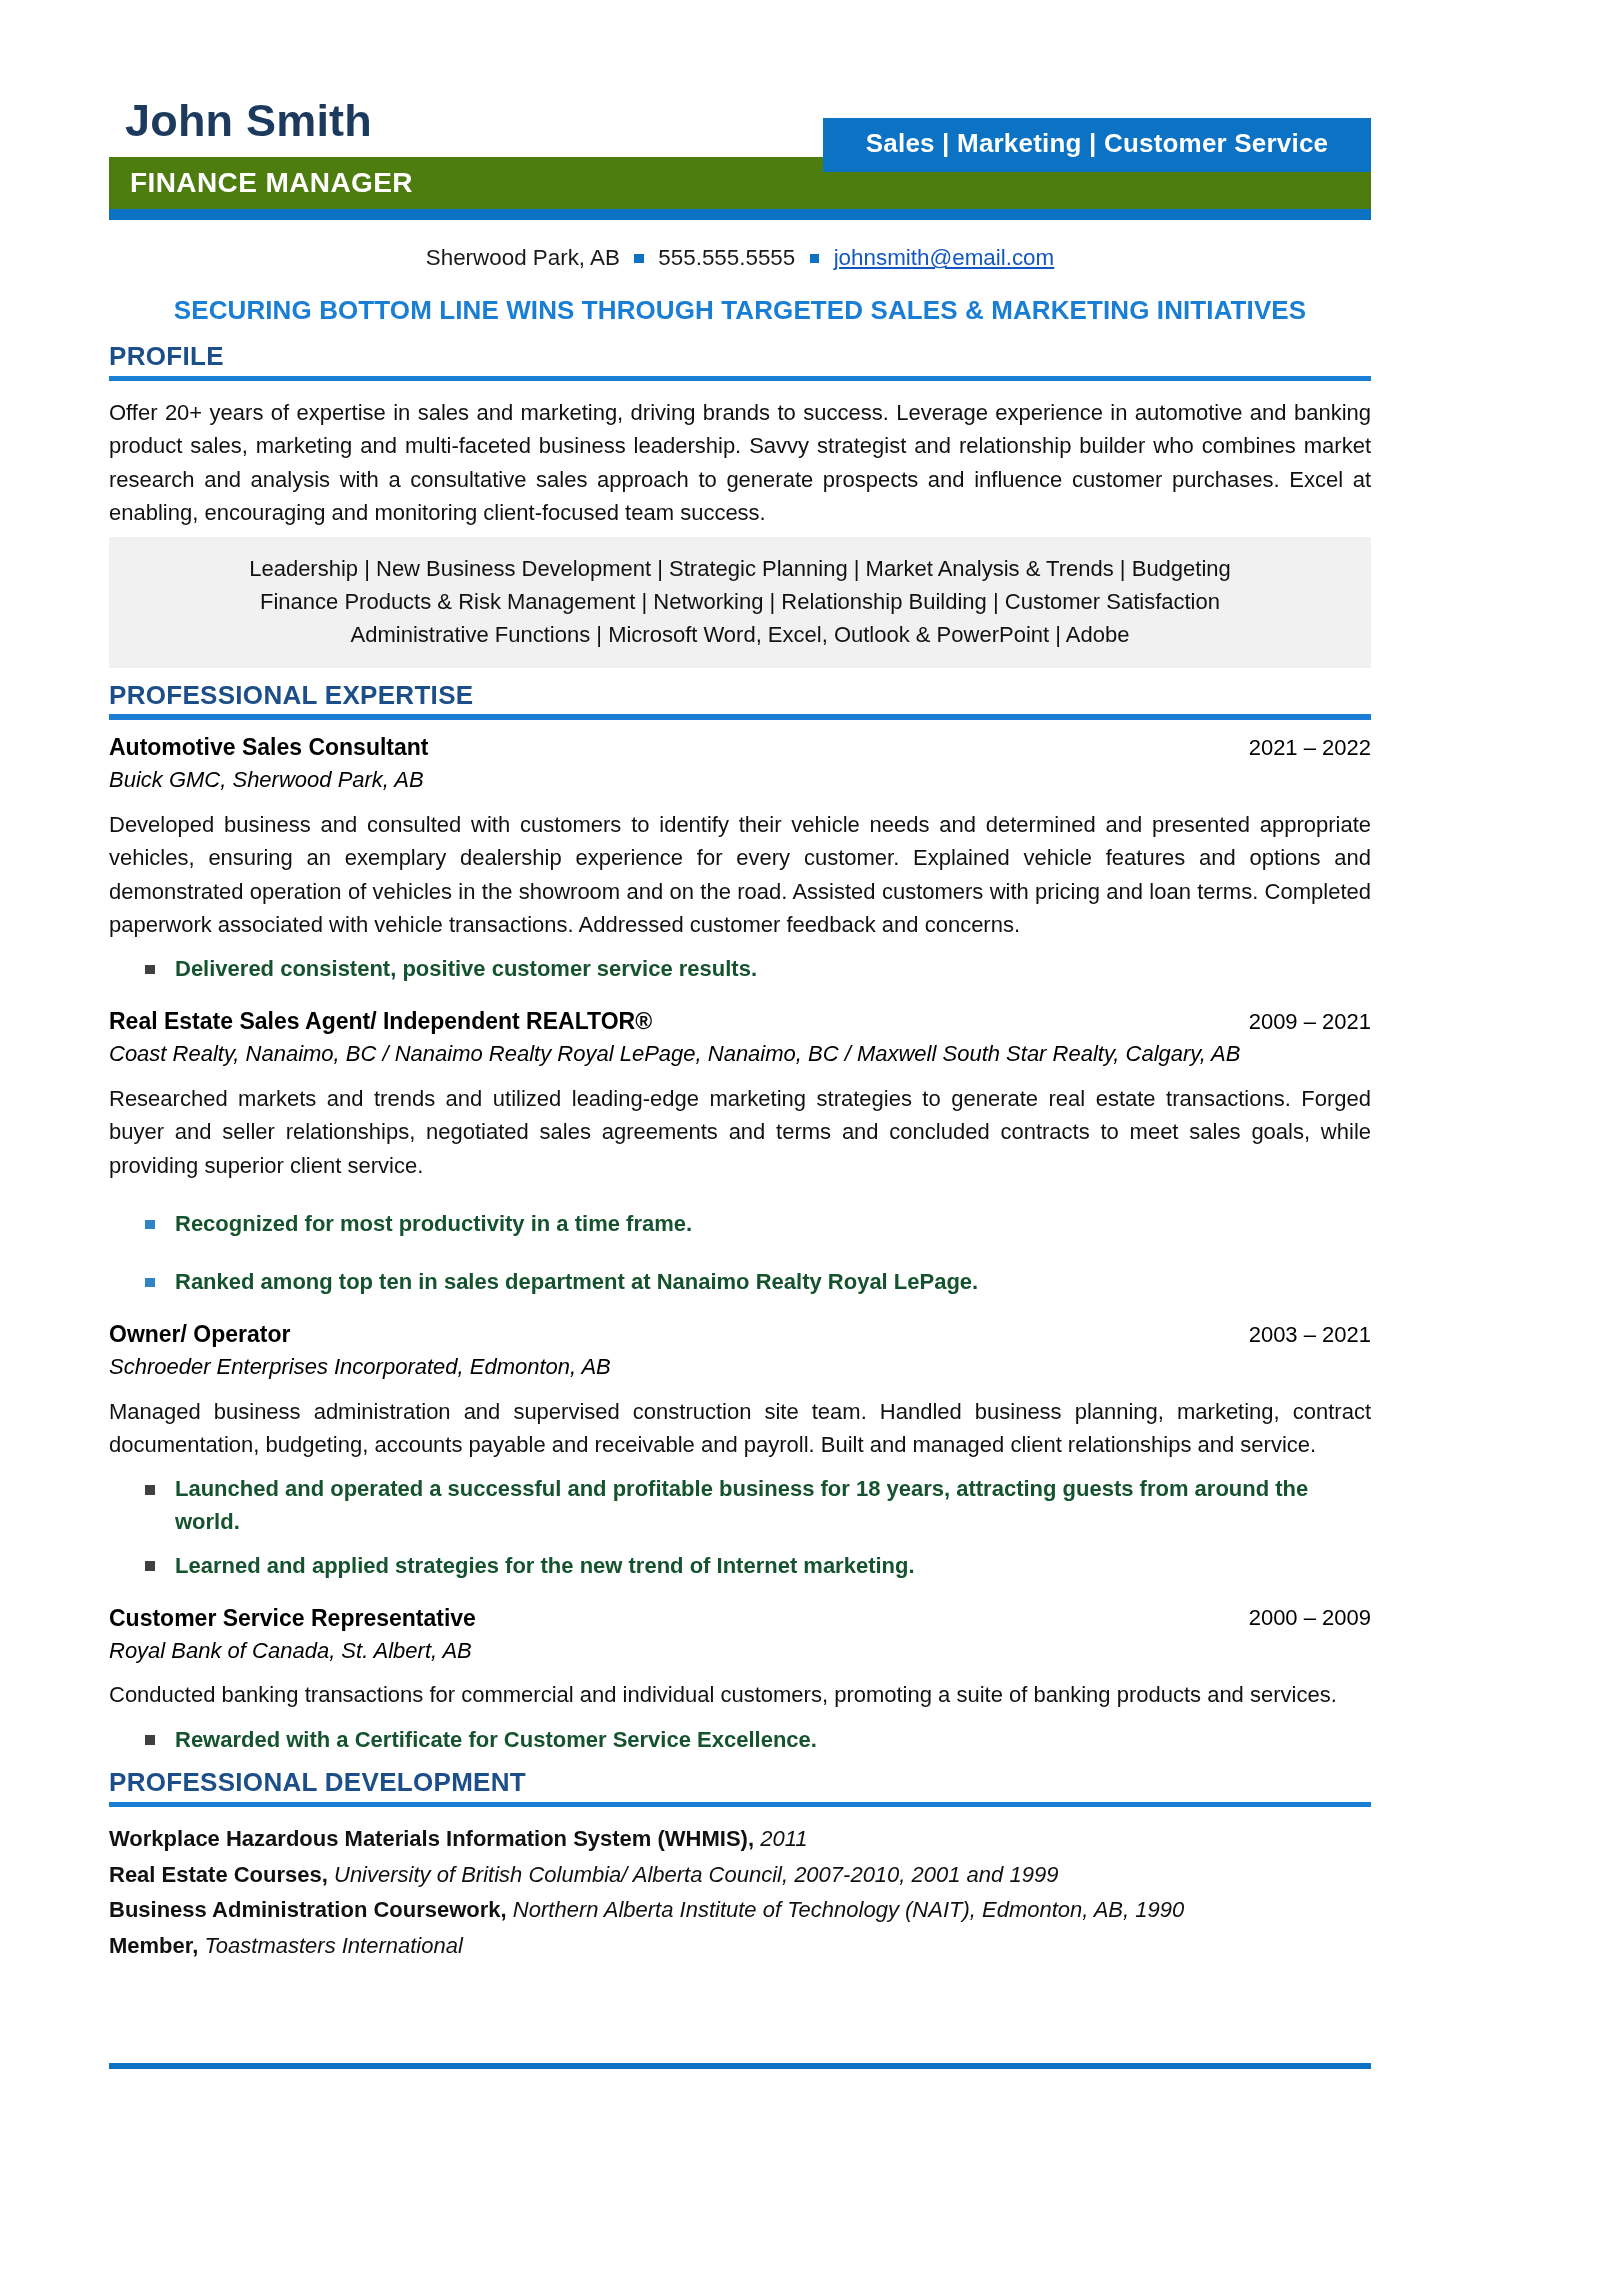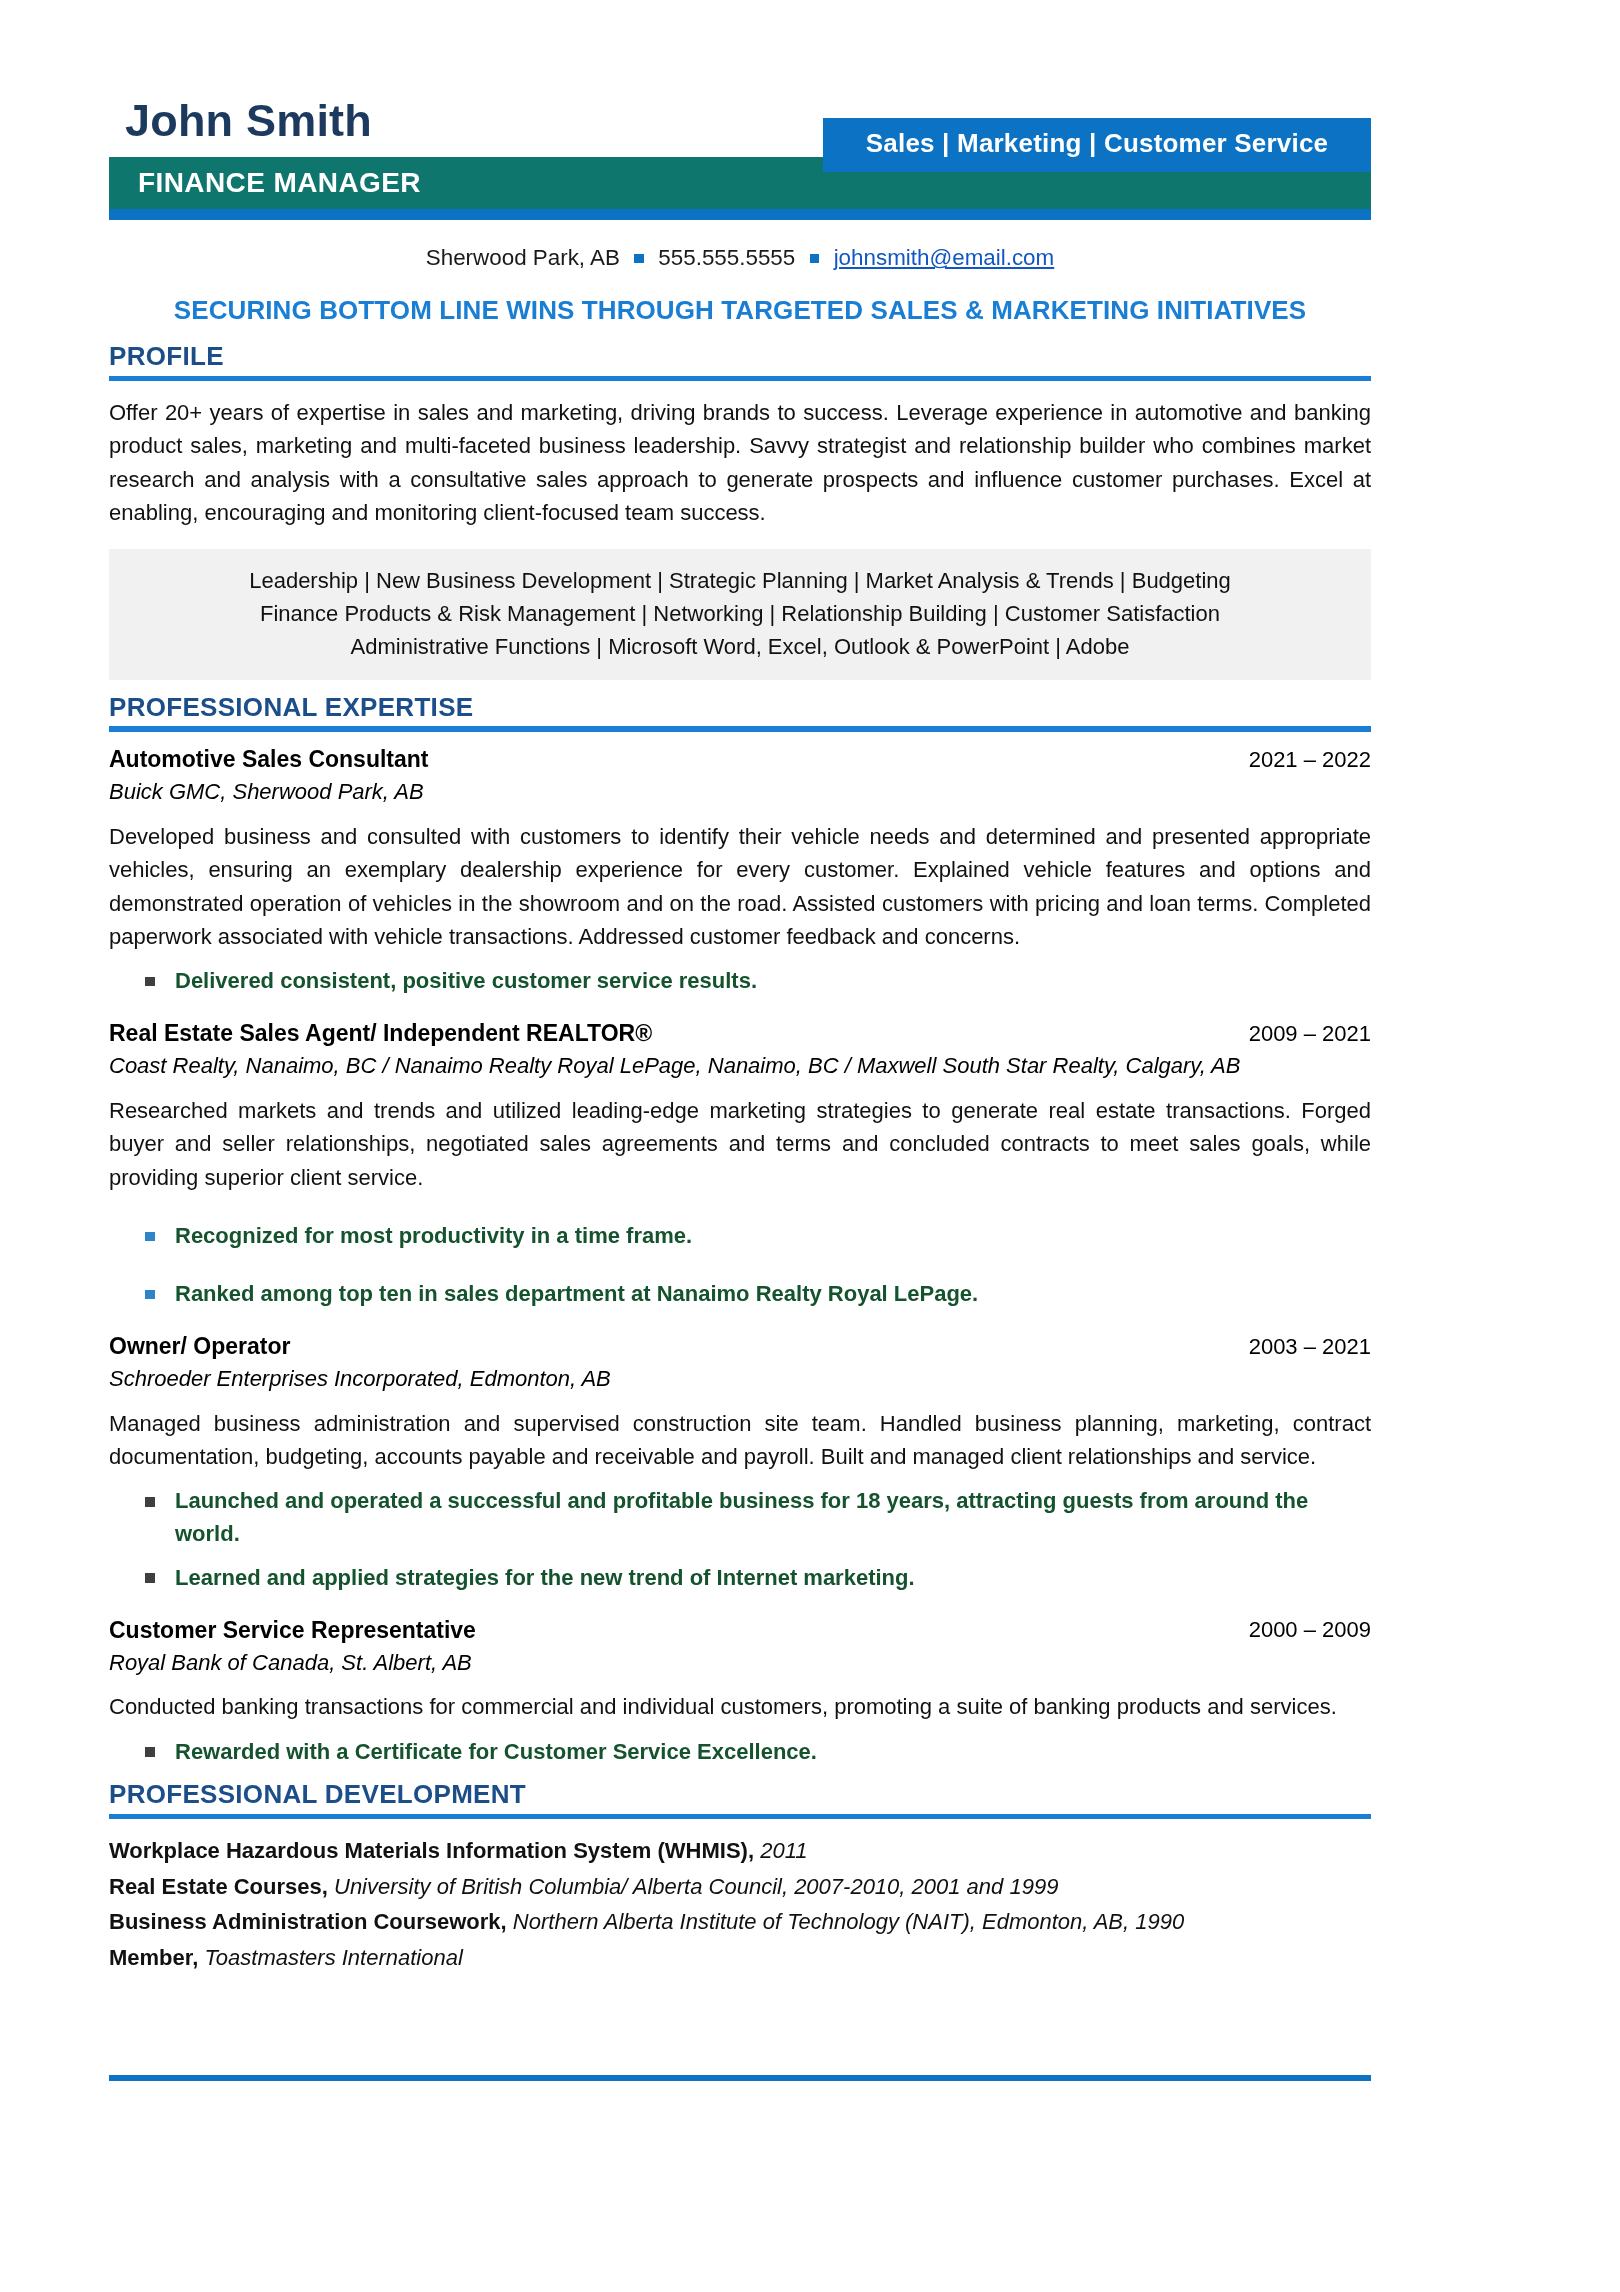--- a/index.html
+++ b/index.html
@@ -33,25 +33,25 @@
     font-weight: bold;
     color: #1c3a5e;
     letter-spacing: 0.2px;
     line-height: 1.05;
     margin: 0 0 12.5px 16px;
   }
   .banner-row {
     position: relative;
   }
   .title-banner {
-    background: #0f766e;
+    background: #4d7c0f;
     height: 52px;
     display: flex;
     align-items: center;
-    padding-left: 29px;
+    padding-left: 21px;
     box-sizing: border-box;
   }
   .title-banner .job-title {
     color: #ffffff;
     font-size: 28px;
     font-weight: bold;
     letter-spacing: 0.4px;
   }
   .banner-accent {
     height: 11.6px;
@@ -131,21 +131,21 @@
     line-height: 1.52;
     color: #111111;
     text-align: justify;
     margin: 0;
   }
 
   
   .skills-box {
     background: #f1f1f1;
     padding: 15px 27px 17px 27px;
-    margin-top: 20px;
+    margin-top: 8px;
     text-align: center;
   }
   .skills-line {
     font-size: 22px;
     line-height: 1.5;
     color: #111111;
   }
 
   
   .job {

